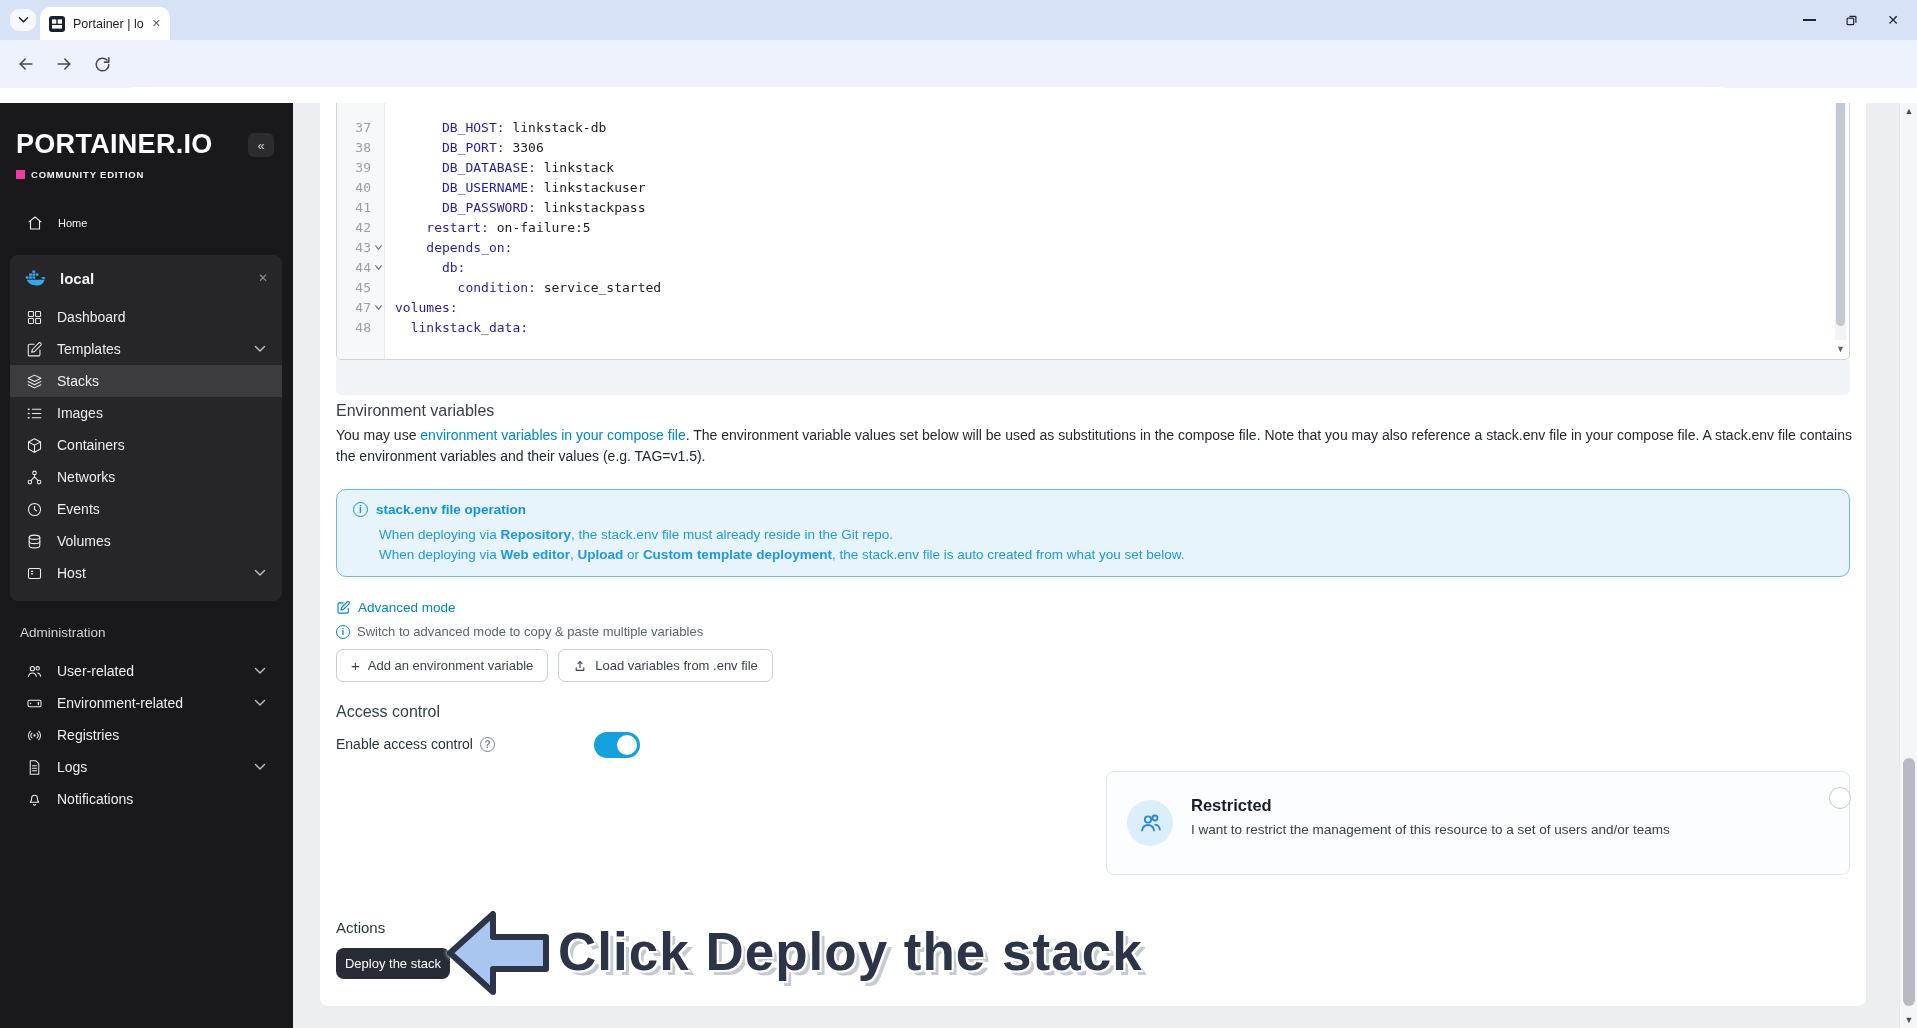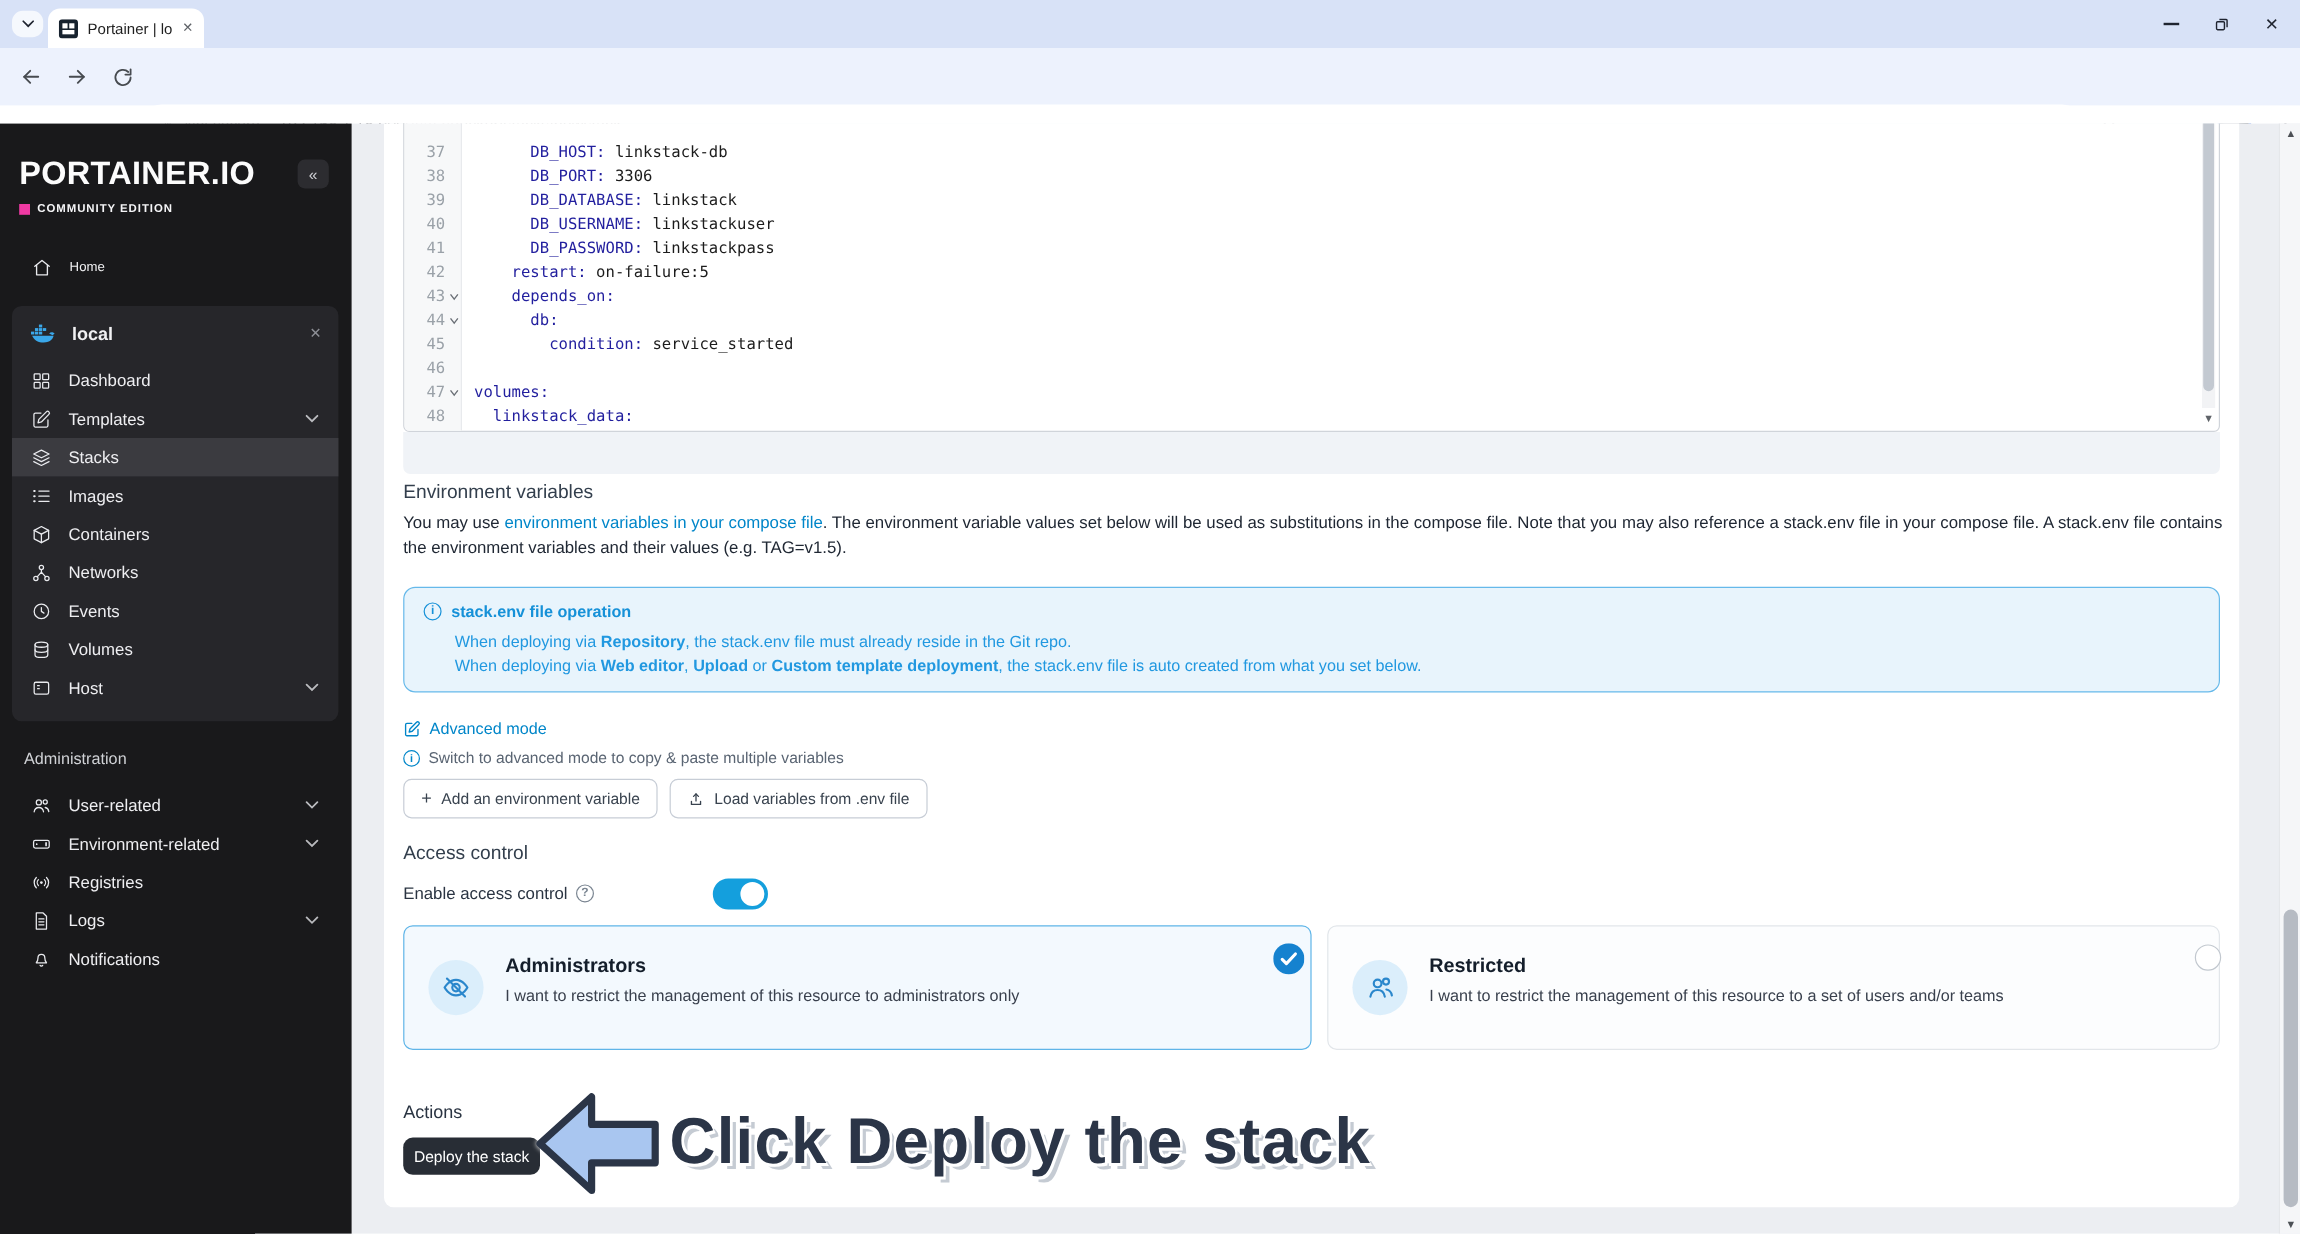--- a/index.html
+++ b/index.html
@@ -412,25 +412,20 @@
               </svg>
             </span>
             <span class="codetext"><span class="k">      db:</span><span class="v"></span></span>
           </div>
         <div class="cmline">
             <span class="ln">45</span>
             <span class="fold"></span>
             <span class="codetext"><span class="k">        condition:</span><span class="v"> service_started</span></span>
           </div>
         <div class="cmline">
-            <span class="ln">46</span>
-            <span class="fold"></span>
-            <span class="codetext"><span class="k"></span><span class="v"></span></span>
-          </div>
-        <div class="cmline">
             <span class="ln">47</span>
             <span class="fold">
               <svg width="9" height="7" viewBox="0 0 10 8">
                 <path d="M1.5 1.5L5 6l3.5-4.5" fill="none" stroke="#6b7077" stroke-width="1.3"></path>
               </svg>
             </span>
             <span class="codetext"><span class="k">volumes:</span><span class="v"></span></span>
           </div>
         <div class="cmline">
             <span class="ln">48</span>
@@ -489,37 +484,20 @@
 
     <div class="hsection" style="top:600px">Access control</div>
     <div class="enablerow">
       <span>Enable access control</span>
       <span class="qicon">?</span>
     </div>
     <div class="toggle">
         <span class="knob"></span>
       </div>
 
-    <div class="optcard admin">
-      <div class="iconcircle">
-        <svg width="24" height="24" viewBox="0 0 24 24" class="blueicon">
-            <path d="M2.5 12S6 5.5 12 5.5 21.5 12 21.5 12 18 18.5 12 18.5 2.5 12 2.5 12z"></path>
-            <circle cx="12" cy="12" r="3.1"></circle>
-            <path d="M4.5 4.5l15 15"></path>
-          </svg>
-      </div>
-      <div class="opttitle">Administrators</div>
-      <div class="optdesc">I want to restrict the management of this resource to administrators only</div>
-      <div class="checkmark">
-        <svg width="26" height="26" viewBox="0 0 26 26">
-            <circle cx="13" cy="13" r="13" fill="#1582cf"></circle>
-            <path d="M7.5 13.5l3.5 3.5 7.5-8" stroke="#fff" stroke-width="2.6" fill="none" stroke-linecap="round" stroke-linejoin="round"></path>
-          </svg>
-      </div>
-    </div>
 
     <div class="optcard restricted">
       <div class="iconcircle">
         <svg width="24" height="24" viewBox="0 0 24 24" class="blueicon">
             <circle cx="10" cy="8.5" r="3.2"></circle>
             <path d="M4 19.5c.6-3.4 2.9-5.5 6-5.5s5.4 2.1 6 5.5"></path>
             <circle cx="17" cy="7" r="2.5"></circle>
             <path d="M17.3 13.6c2.5.4 4.1 2.2 4.6 5"></path>
           </svg>
       </div>

